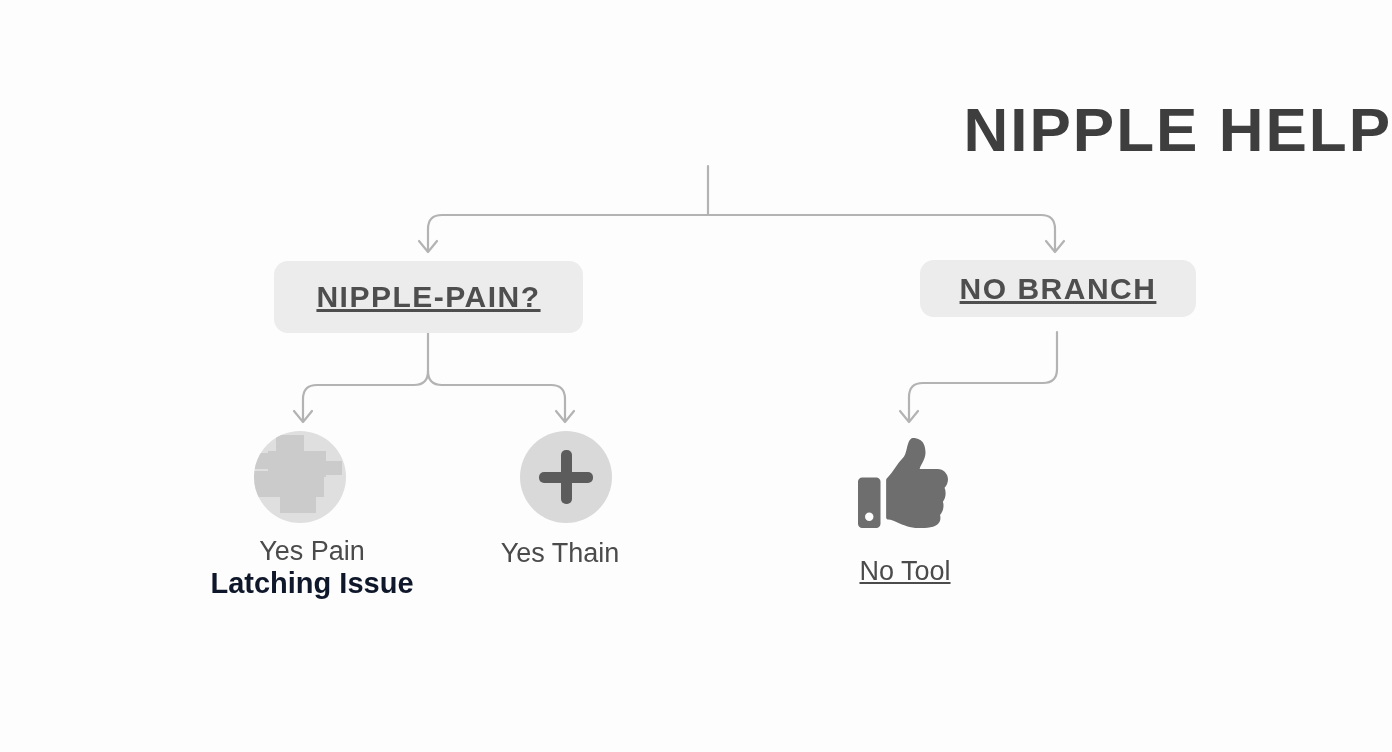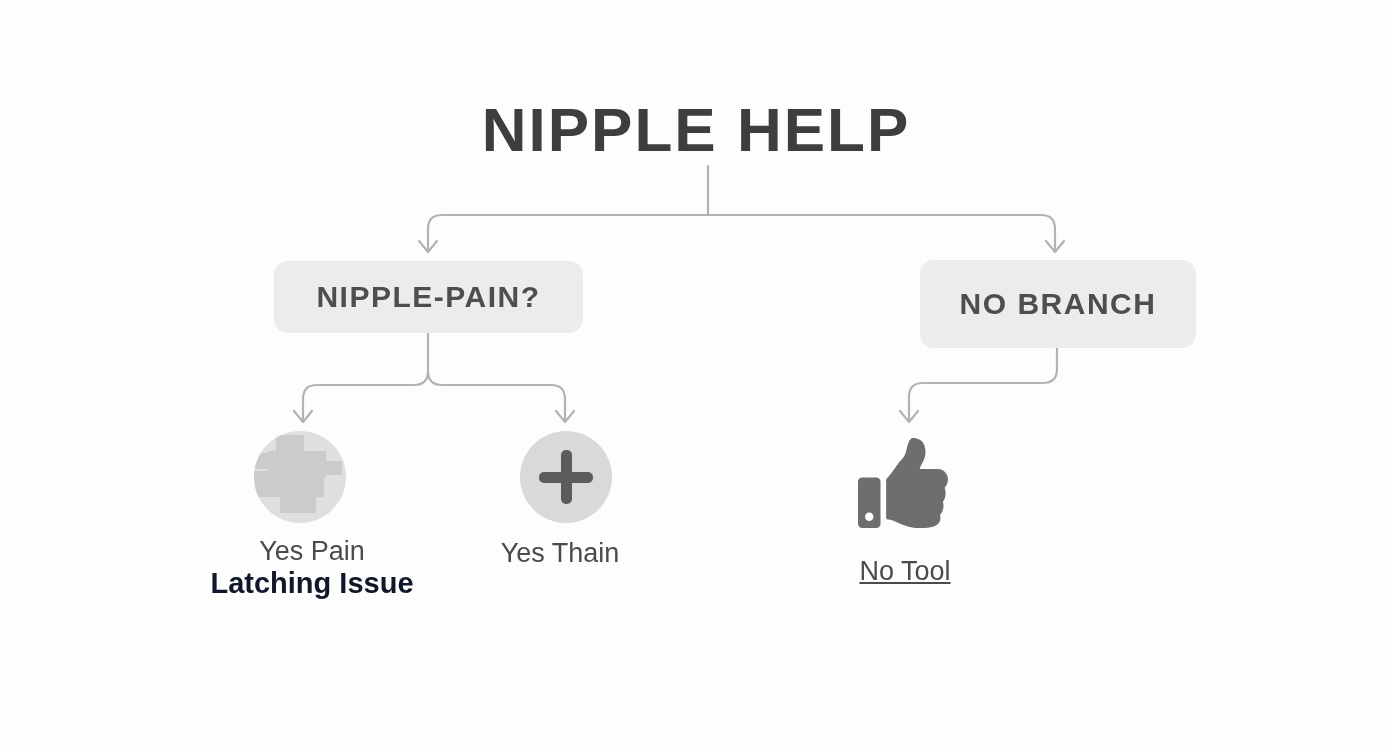--- a/index.html
+++ b/index.html
@@ -14,21 +14,21 @@
     height: 752px;
     background: #fdfdfd;
     overflow: hidden;
   }
   .page-title {
     position: absolute;
     top: 94px;
     left: 0;
     width: 1392px;
     margin: 0;
-    text-align: center;
+    text-align: right;
     font-size: 62px;
     font-weight: 700;
     letter-spacing: 2px;
     color: #3e3e3e;
   }
   .connector-svg {
     position: absolute;
     top: 0;
     left: 0;
   }
@@ -43,23 +43,24 @@
     position: absolute;
     background: #ececec;
     border-radius: 14px;
     display: flex;
     align-items: center;
     justify-content: center;
     font-size: 30px;
     font-weight: 700;
     letter-spacing: 1.5px;
     color: #4e4e4e;
+    text-decoration: underline;
   }
   .box-pain { left: 274px; top: 261px; width: 309px; height: 72px; }
-  .box-no   { left: 920px; top: 260px; width: 276px; height: 88px; }
+  .box-no   { left: 920px; top: 260px; width: 276px; height: 57px; }
 
   .leaf-circle {
     position: absolute;
     width: 92px;
     height: 92px;
     border-radius: 50%;
   }
   .circle-blob { left: 254px; top: 431px; }
   .circle-plus {
     left: 520px; top: 431px;

